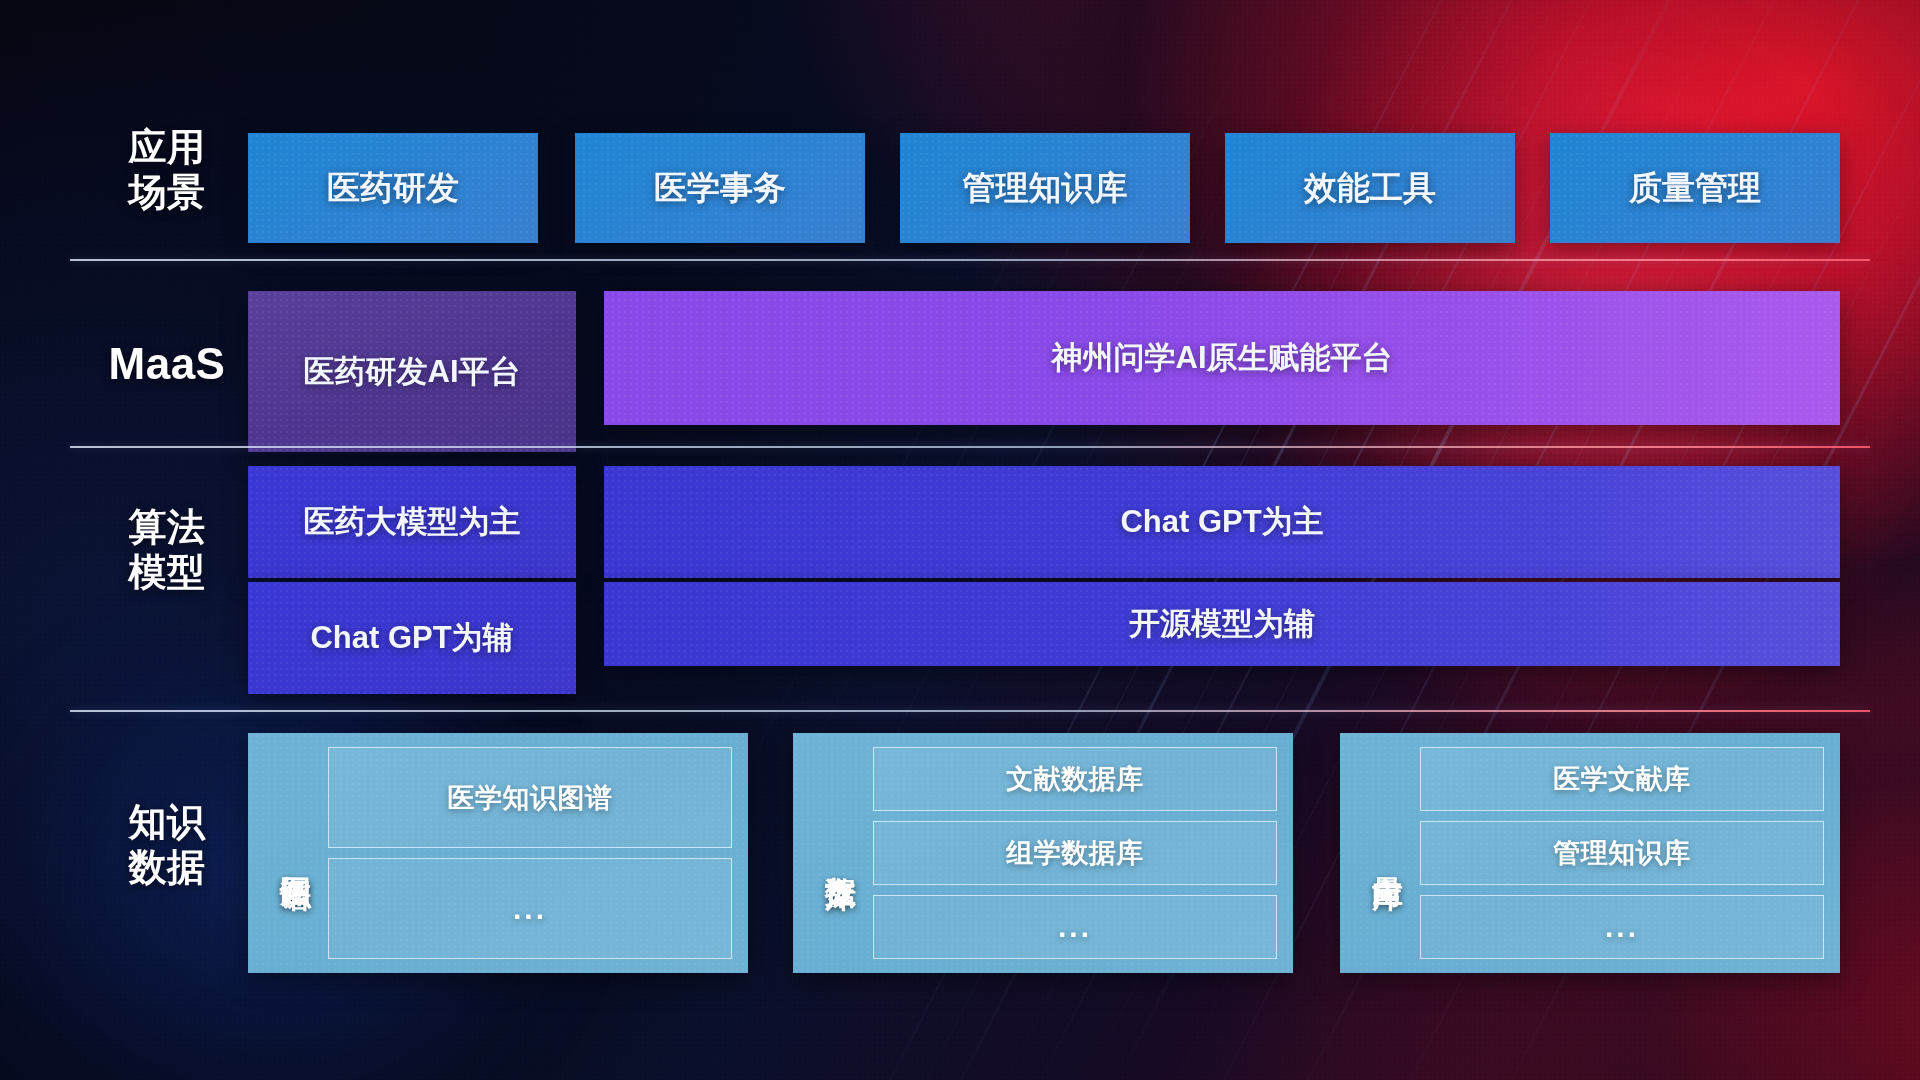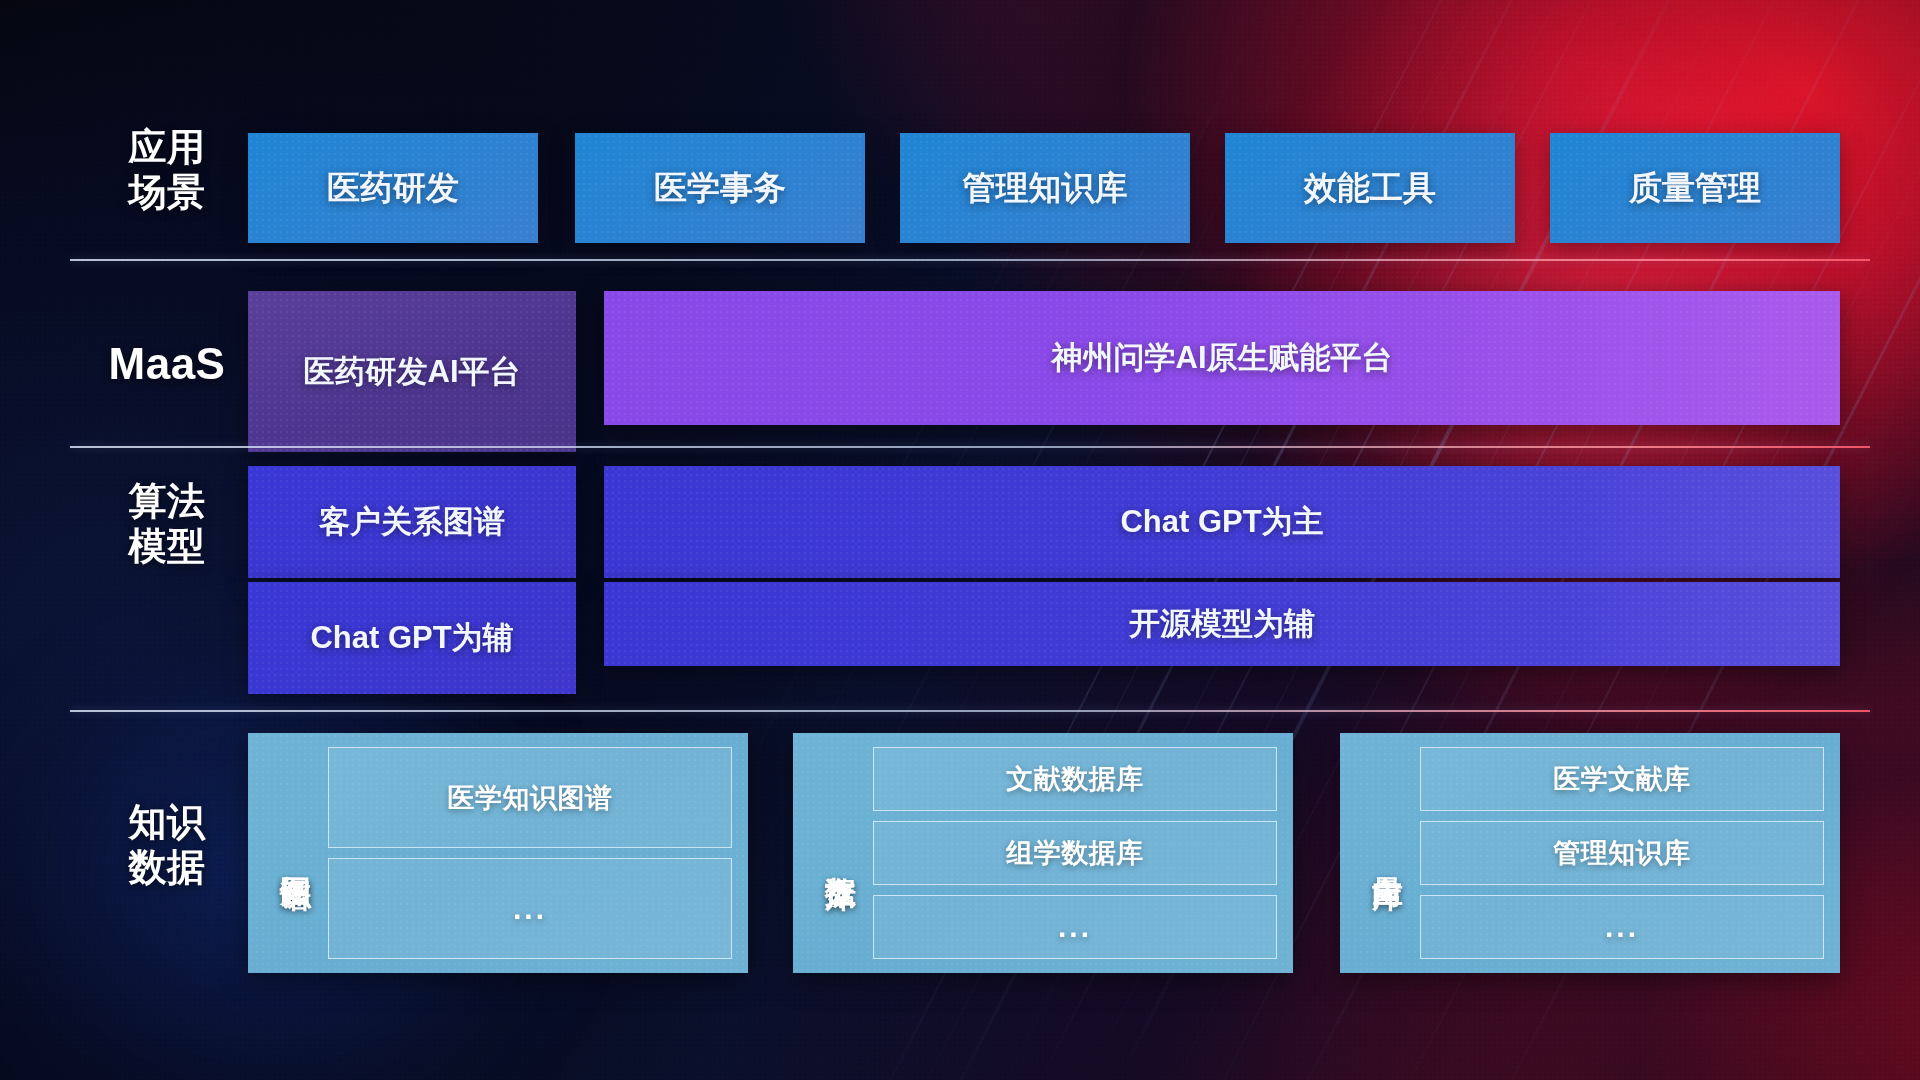--- a/index.html
+++ b/index.html
@@ -194,26 +194,26 @@
   <div class="row">
     <div class="rowlabel en" style="top:338px;">MaaS</div>
 
     <div class="card maas-left" style="left:248px; top:291px; width:328px; height:161px;">医药研发AI平台</div>
     <div class="card maas-right" style="left:604px; top:291px; width:1236px; height:134px;">神州问学AI原生赋能平台</div>
   </div>
 
   <div class="divider" style="top:446px;"></div>
 
   <div class="row">
-    <div class="rowlabel cn" style="top:479px;">
+    <div class="rowlabel cn" style="top:505px;">
       <div>算法</div>
       <div>模型</div>
     </div>
 
-    <div class="card algo-left" style="left:248px; top:466px; width:328px; height:112px;">客户关系图谱</div>
+    <div class="card algo-left" style="left:248px; top:466px; width:328px; height:112px;">医药大模型为主</div>
     <div class="card algo-right" style="left:604px; top:466px; width:1236px; height:112px;">Chat GPT为主</div>
 
     <div class="card algo-left" style="left:248px; top:582px; width:328px; height:112px;">Chat GPT为辅</div>
     <div class="card algo-right" style="left:604px; top:582px; width:1236px; height:84px;">开源模型为辅</div>
   </div>
 
   <div class="divider" style="top:710px;"></div>
 
   <div class="row">
     <div class="rowlabel cn" style="top:800px;">

